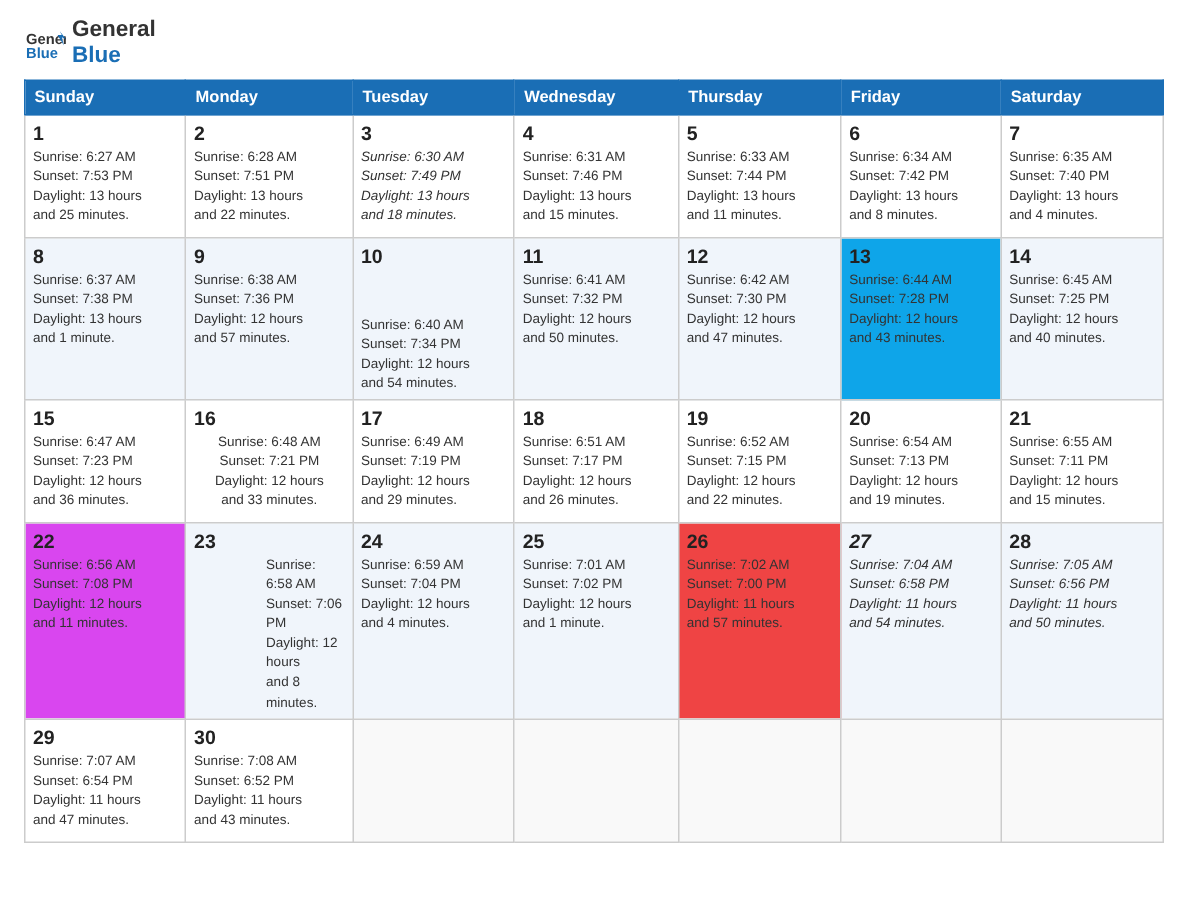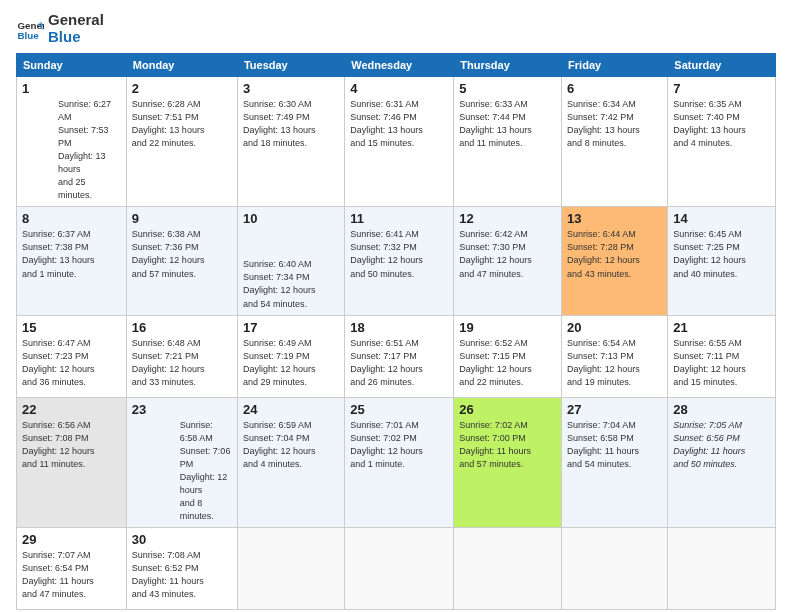--- a/index.html
+++ b/index.html
@@ -114,35 +114,35 @@
         <th>Wednesday</th>
         <th>Thursday</th>
         <th>Friday</th>
         <th>Saturday</th>
       </tr>
     </thead>
     <tbody id="calendar-body">
     <tr>
           <td>
             <span class="day-num">1</span>
-            <div class="day-info" style="white-space: pre-line; margin-left: 36px;">Sunrise: 6:27 AM
+            <div class="day-info" style="white-space: pre-line;">Sunrise: 6:27 AM
 Sunset: 7:53 PM
 Daylight: 13 hours
 and 25 minutes.</div>
           </td>
           <td>
             <span class="day-num">2</span>
             <div class="day-info" style="white-space: pre-line;">Sunrise: 6:28 AM
 Sunset: 7:51 PM
 Daylight: 13 hours
 and 22 minutes.</div>
           </td>
           <td>
             <span class="day-num">3</span>
-            <div class="day-info" style="white-space: pre-line;">Sunrise: 6:30 AM
+            <div class="day-info" style="white-space: pre-line; font-style: italic;">Sunrise: 6:30 AM
 Sunset: 7:49 PM
 Daylight: 13 hours
 and 18 minutes.</div>
           </td>
           <td>
             <span class="day-num">4</span>
             <div class="day-info" style="white-space: pre-line;">Sunrise: 6:31 AM
 Sunset: 7:46 PM
 Daylight: 13 hours
 and 15 minutes.</div>
@@ -198,21 +198,21 @@
 Daylight: 12 hours
 and 50 minutes.</div>
           </td>
           <td style="background: rgb(240, 245, 251);">
             <span class="day-num">12</span>
             <div class="day-info" style="white-space: pre-line;">Sunrise: 6:42 AM
 Sunset: 7:30 PM
 Daylight: 12 hours
 and 47 minutes.</div>
           </td>
-          <td style="background: #fdba74;">
+          <td style="background: #0ea5e9;">
             <span class="day-num">13</span>
             <div class="day-info" style="white-space: pre-line;">Sunrise: 6:44 AM
 Sunset: 7:28 PM
 Daylight: 12 hours
 and 43 minutes.</div>
           </td>
           <td style="background: rgb(240, 245, 251);">
             <span class="day-num">14</span>
             <div class="day-info" style="white-space: pre-line;">Sunrise: 6:45 AM
 Sunset: 7:25 PM
@@ -223,21 +223,21 @@
         <tr>
           <td>
             <span class="day-num">15</span>
             <div class="day-info" style="white-space: pre-line;">Sunrise: 6:47 AM
 Sunset: 7:23 PM
 Daylight: 12 hours
 and 36 minutes.</div>
           </td>
           <td>
             <span class="day-num">16</span>
-            <div class="day-info" style="white-space: pre-line;">Sunrise: 6:48 AM
+            <div class="day-info" style="white-space: pre-line; text-align: center;">Sunrise: 6:48 AM
 Sunset: 7:21 PM
 Daylight: 12 hours
 and 33 minutes.</div>
           </td>
           <td>
             <span class="day-num">17</span>
             <div class="day-info" style="white-space: pre-line;">Sunrise: 6:49 AM
 Sunset: 7:19 PM
 Daylight: 12 hours
 and 29 minutes.</div>
@@ -265,21 +265,21 @@
           </td>
           <td>
             <span class="day-num">21</span>
             <div class="day-info" style="white-space: pre-line;">Sunrise: 6:55 AM
 Sunset: 7:11 PM
 Daylight: 12 hours
 and 15 minutes.</div>
           </td>
         </tr>
         <tr>
-          <td style="background: #e5e5e5;">
+          <td style="background: #d946ef;">
             <span class="day-num">22</span>
             <div class="day-info" style="white-space: pre-line;">Sunrise: 6:56 AM
 Sunset: 7:08 PM
 Daylight: 12 hours
 and 11 minutes.</div>
           </td>
           <td style="background: rgb(240, 245, 251);">
             <span class="day-num">23</span>
             <div class="day-info" style="white-space: pre-line; margin-left: 48px;">Sunrise: 6:58 AM
 Sunset: 7:06 PM
@@ -293,28 +293,28 @@
 Daylight: 12 hours
 and 4 minutes.</div>
           </td>
           <td style="background: rgb(240, 245, 251);">
             <span class="day-num">25</span>
             <div class="day-info" style="white-space: pre-line;">Sunrise: 7:01 AM
 Sunset: 7:02 PM
 Daylight: 12 hours
 and 1 minute.</div>
           </td>
-          <td style="background: #bef264;">
+          <td style="background: #ef4444;">
             <span class="day-num">26</span>
             <div class="day-info" style="white-space: pre-line;">Sunrise: 7:02 AM
 Sunset: 7:00 PM
 Daylight: 11 hours
 and 57 minutes.</div>
           </td>
-          <td style="background: rgb(240, 245, 251);">
+          <td style="background: rgb(240, 245, 251); font-style: italic;">
             <span class="day-num">27</span>
             <div class="day-info" style="white-space: pre-line;">Sunrise: 7:04 AM
 Sunset: 6:58 PM
 Daylight: 11 hours
 and 54 minutes.</div>
           </td>
           <td style="background: rgb(240, 245, 251);">
             <span class="day-num">28</span>
             <div class="day-info" style="white-space: pre-line; font-style: italic;">Sunrise: 7:05 AM
 Sunset: 6:56 PM

